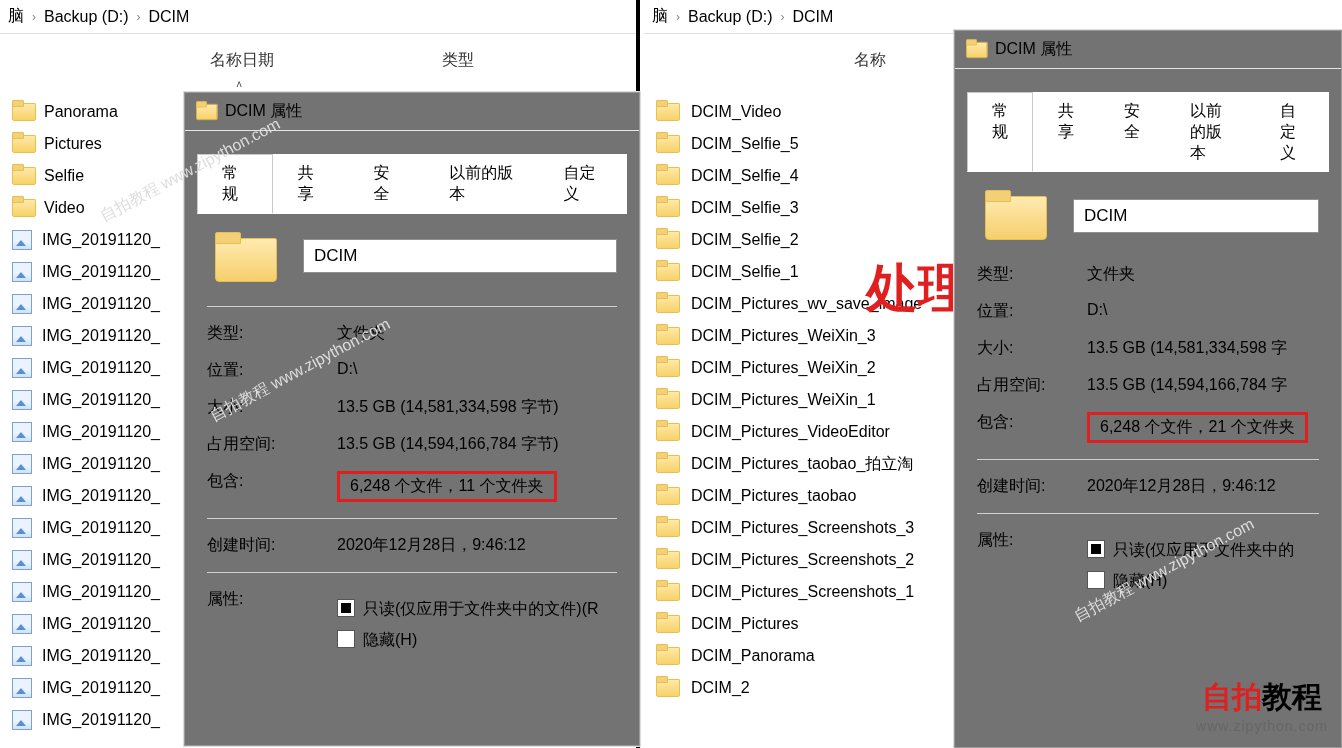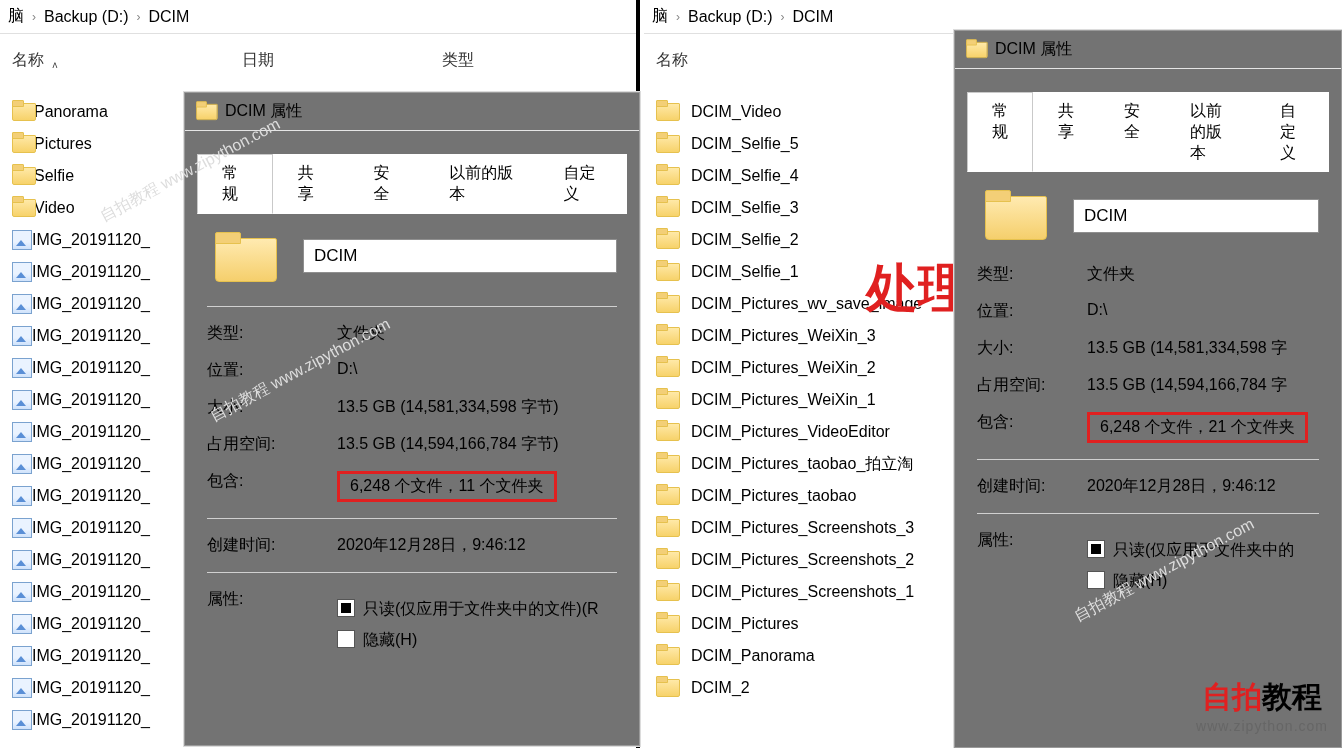--- a/index.html
+++ b/index.html
@@ -24,33 +24,33 @@
     border-bottom: 1px solid #e0e0e0;
     height: 34px;
   }
   .breadcrumb .sep { color: #888; font-size: 12px; }
   .colhead {
     display: flex;
     padding: 16px 12px 8px;
     font-size: 16px;
     color: #333;
   }
-  .colhead .hname { width: 230px; display: flex; align-items: flex-end; gap: 8px;}
+  .colhead .hname { width: 230px; display: flex; align-items: flex-end; gap: 8px; flex-direction: column;}
   .colhead .hdate { width: 200px; }
   .colhead .htype { }
   .sort-ind { font-size: 10px; color: #333; }
 
   .filelist {
     position: absolute;
     top: 96px;
     left: 8px;
     width: 230px;
   }
   .filelist .row {
-    display: flex; align-items: center; 
+    display: flex; align-items: center; gap: 10px;
     height: 32px;
     padding-left: 4px;
     font-size: 16px;
     white-space: nowrap;
     overflow: hidden;
   }
   .folder-icon {
     width: 22px; height: 18px;
     display: inline-block;
     position: relative;

